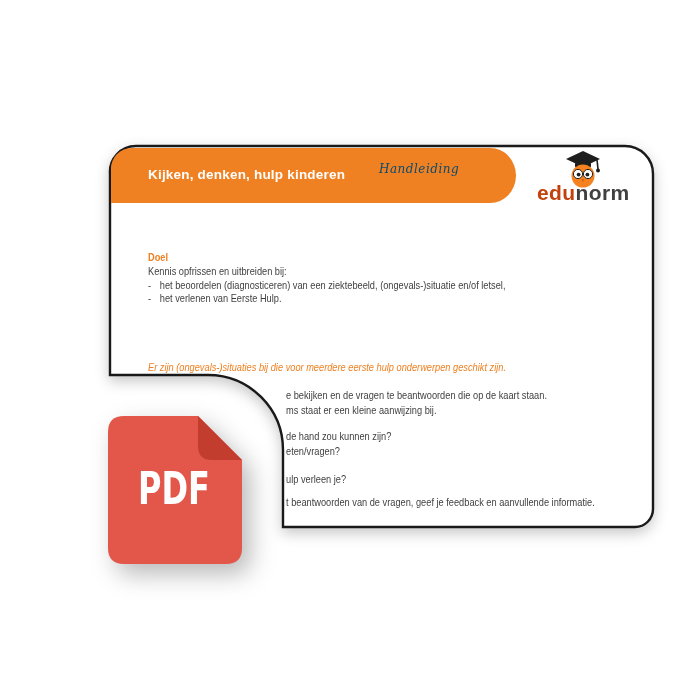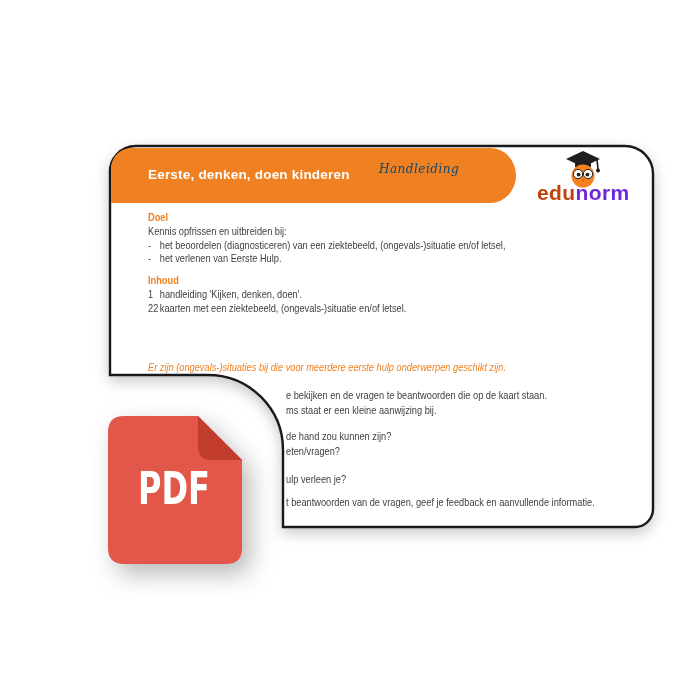--- a/index.html
+++ b/index.html
@@ -28,24 +28,24 @@
     font-size:12px;color:#0c4a6e;white-space:nowrap;letter-spacing:.5px;
   }
 
   
   .logo-owl{position:absolute;left:561px;top:150px;}
   .logo-text{
     position:absolute;left:537px;top:181px;
     font-size:21px;font-weight:bold;letter-spacing:.4px;white-space:nowrap;
   }
   .logo-text .p1{color:#c2410c;}
-  .logo-text .p2{color:#6d28d9;text-align:right;}
+  .logo-text .p2{color:#404040;text-align:right;}
 
   
-  .sec{position:absolute;left:148px;}
+  .sec{position:absolute;left:148px;margin-top:40px;}
   .tl{
     font-size:11px;line-height:13.8px;color:#3f3f3f;white-space:nowrap;
     transform:scaleX(0.84);transform-origin:0 50%;
   }
   .hd{font-weight:bold;color:#ef8122;}
   .bullet{display:flex;}
   .bullet .m{display:inline-block;width:14px;flex:none;}
   .note{
     position:absolute;left:148px;top:361px;
     font-style:italic;color:#ef8122;font-size:11px;line-height:13.8px;
@@ -62,21 +62,21 @@
 
 <div class="stage">
 
   <svg class="layer card-layer" width="700" height="700" viewBox="0 0 700 700">
     <path d="M136,146 L625,146 A28,28 0 0 1 653,174 L653,509 A18,18 0 0 1 635,527
              L283,527 L283,450 A75,75 0 0 0 208,375 L110,375 L110,174
              A26,26 0 0 1 136,146 Z" fill="#ffffff" stroke="#191919" stroke-width="2.4"></path>
   </svg>
 
   <div class="band"></div>
-  <div class="doc-title">Eerste, denken, doen kinderen</div>
+  <div class="doc-title">Kijken, denken, hulp kinderen</div>
   <div class="doc-subtitle">Handleiding</div>
 
   <svg class="logo-owl" width="44" height="38" viewBox="0 0 44 38">
     <path d="M36,10 L37,19" stroke="#1e1e1e" stroke-width="1.6" fill="none"></path>
     <circle cx="37" cy="20.5" r="2" fill="#1e1e1e"></circle>
     <polygon points="22,1 39,9 22,17 5,9" fill="#1e1e1e"></polygon>
     <rect x="14" y="12" width="16" height="6" rx="2" fill="#1e1e1e"></rect>
     <circle cx="22" cy="26" r="11.5" fill="#f5821f"></circle>
     <circle cx="17" cy="24" r="4.6" fill="#ffffff" stroke="#222222" stroke-width="1"></circle>
     <circle cx="27" cy="24" r="4.6" fill="#ffffff" stroke="#222222" stroke-width="1"></circle>
@@ -94,31 +94,20 @@
     <div class="tl bullet">
       <span class="m">-</span>
       <span>het beoordelen (diagnosticeren) van een ziektebeeld, (ongevals-)situatie en/of letsel,</span>
     </div>
     <div class="tl bullet">
       <span class="m">-</span>
       <span>het verlenen van Eerste Hulp.</span>
     </div>
   </div>
 
-  <div class="sec" style="top:274px">
-    <div class="tl hd">Inhoud</div>
-    <div class="tl bullet">
-      <span class="m">1</span>
-      <span>handleiding 'Kijken, denken, doen'.</span>
-    </div>
-    <div class="tl bullet">
-      <span class="m">22</span>
-      <span>kaarten met een ziektebeeld, (ongevals-)situatie en/of letsel.</span>
-    </div>
-  </div>
 
   <div class="note">Er zijn (ongevals-)situaties bij die voor meerdere eerste hulp onderwerpen geschikt zijn.</div>
 
   <div class="frag" style="top:389px">e bekijken en de vragen te beantwoorden die op de kaart staan.</div>
   <div class="frag" style="top:404px">ms staat er een kleine aanwijzing bij.</div>
   <div class="frag" style="top:430px">de hand zou kunnen zijn?</div>
   <div class="frag" style="top:445px">eten/vragen?</div>
   <div class="frag" style="top:473px">ulp verleen je?</div>
   <div class="frag" style="top:496px">t beantwoorden van de vragen, geef je feedback en aanvullende informatie.</div>
 

